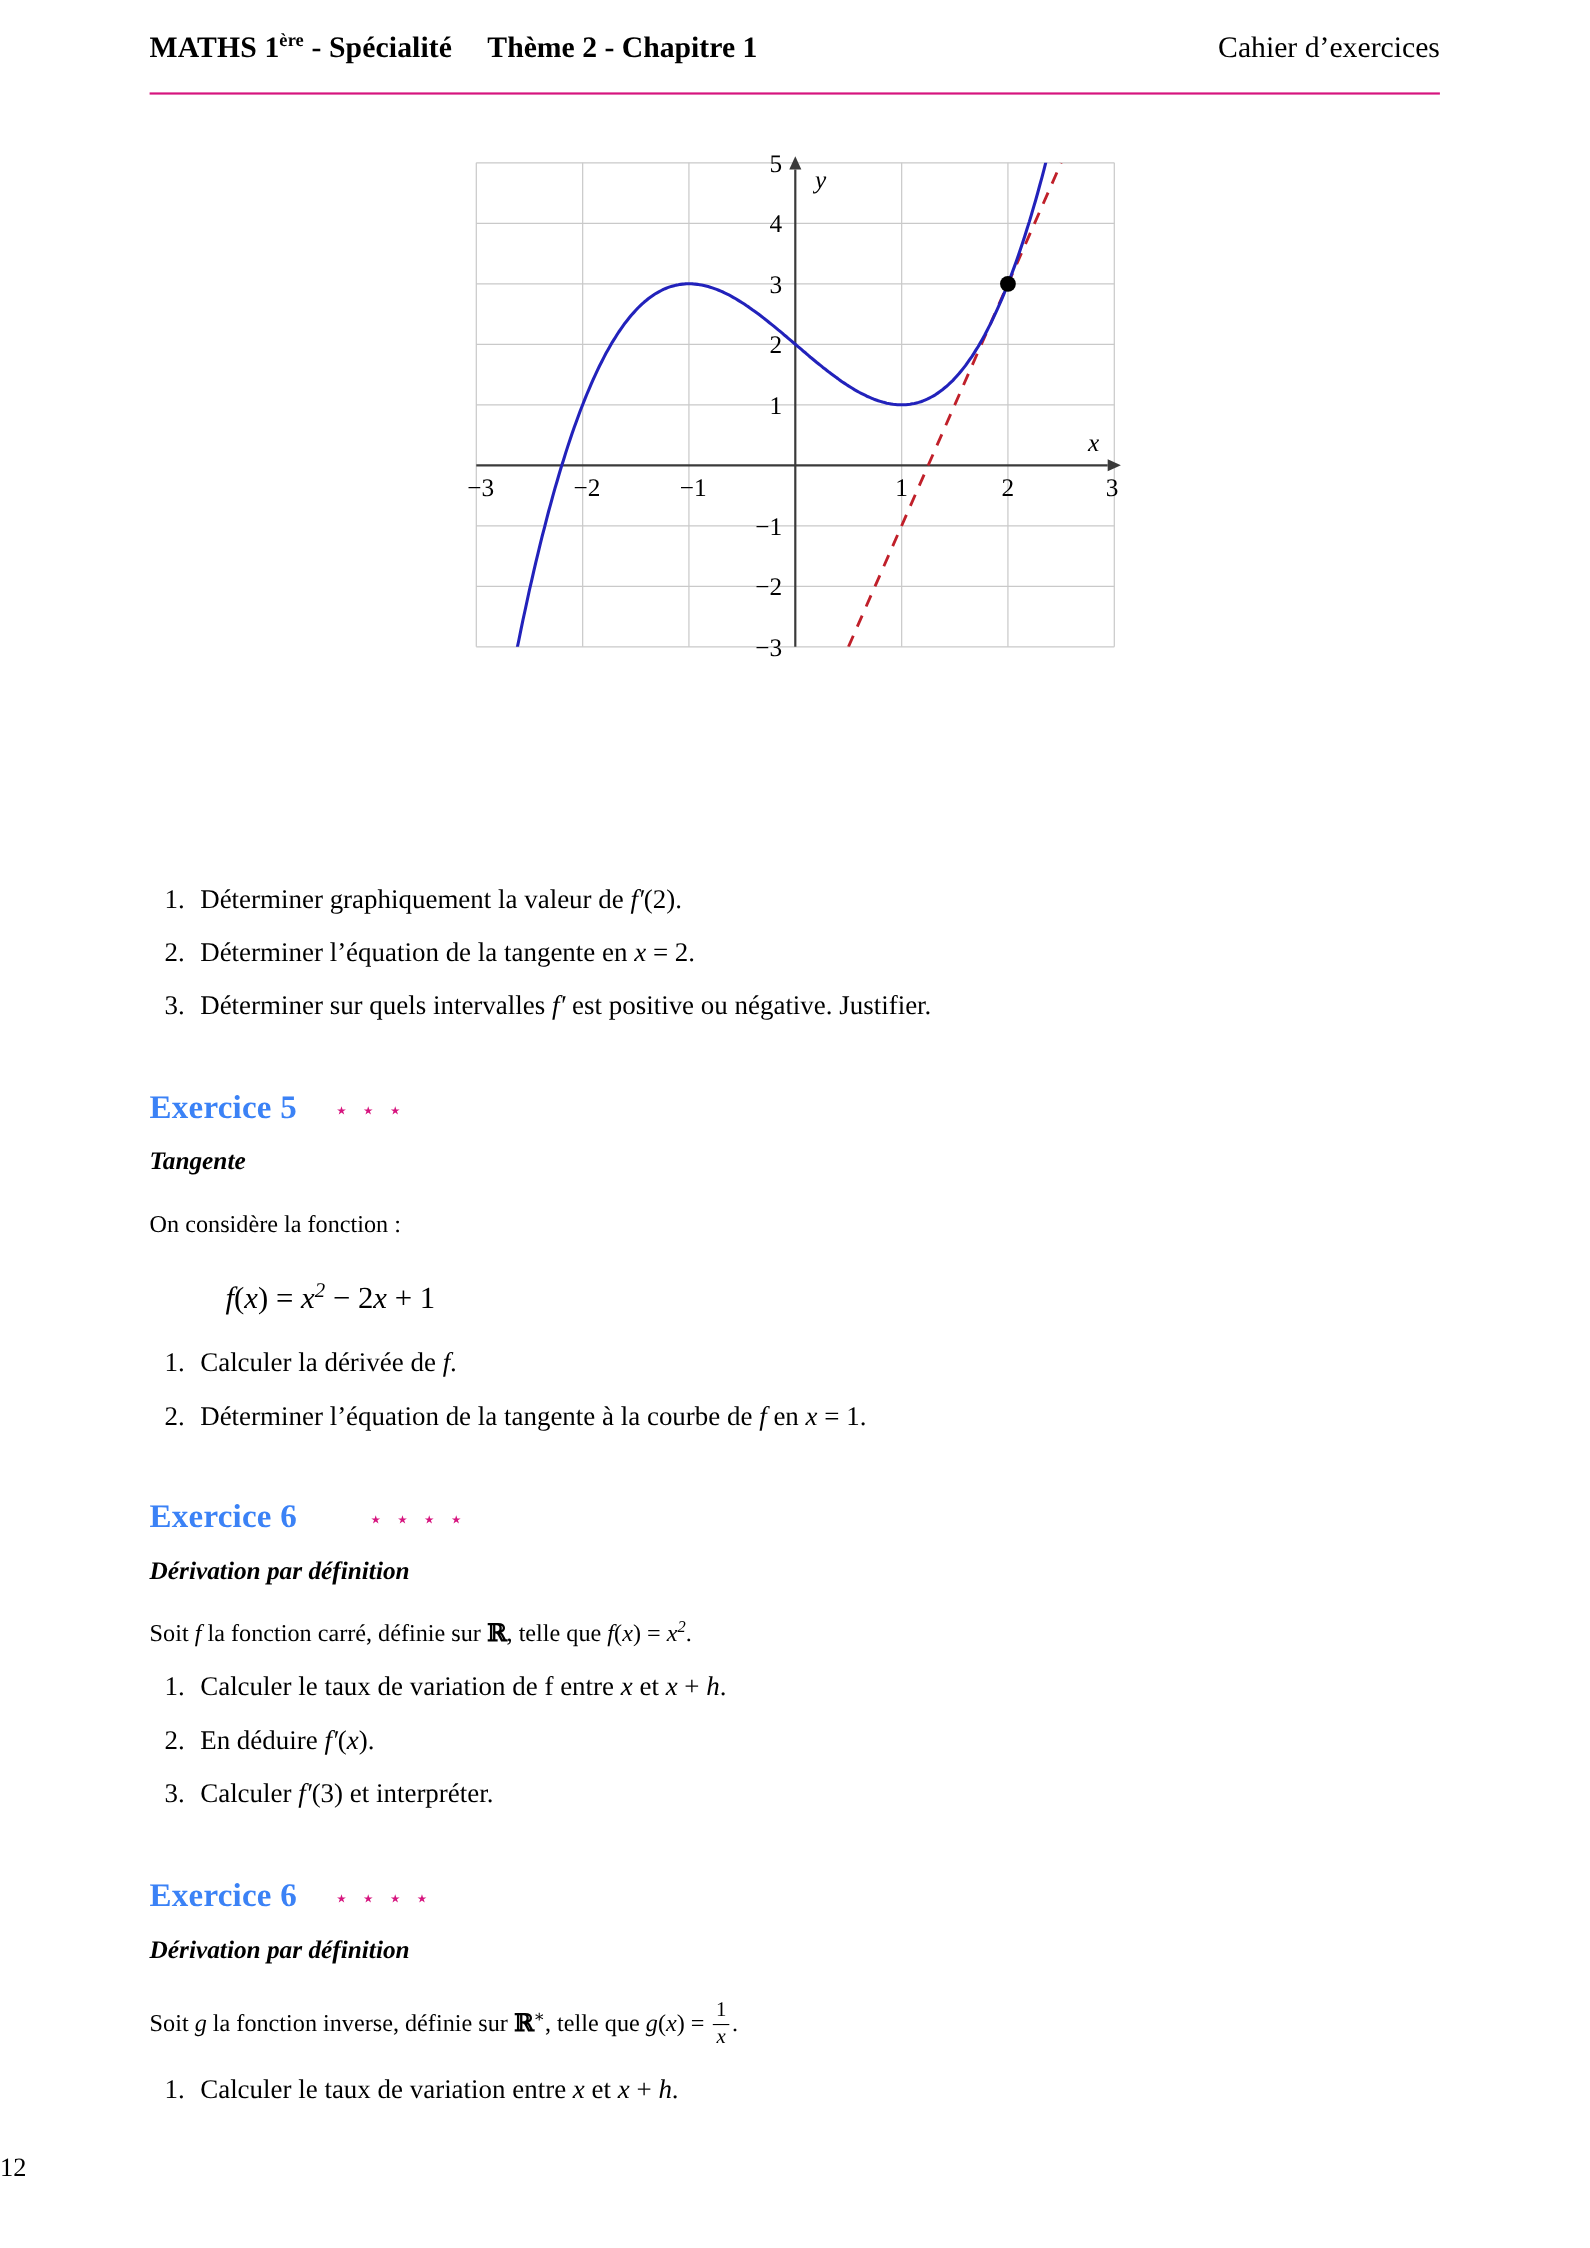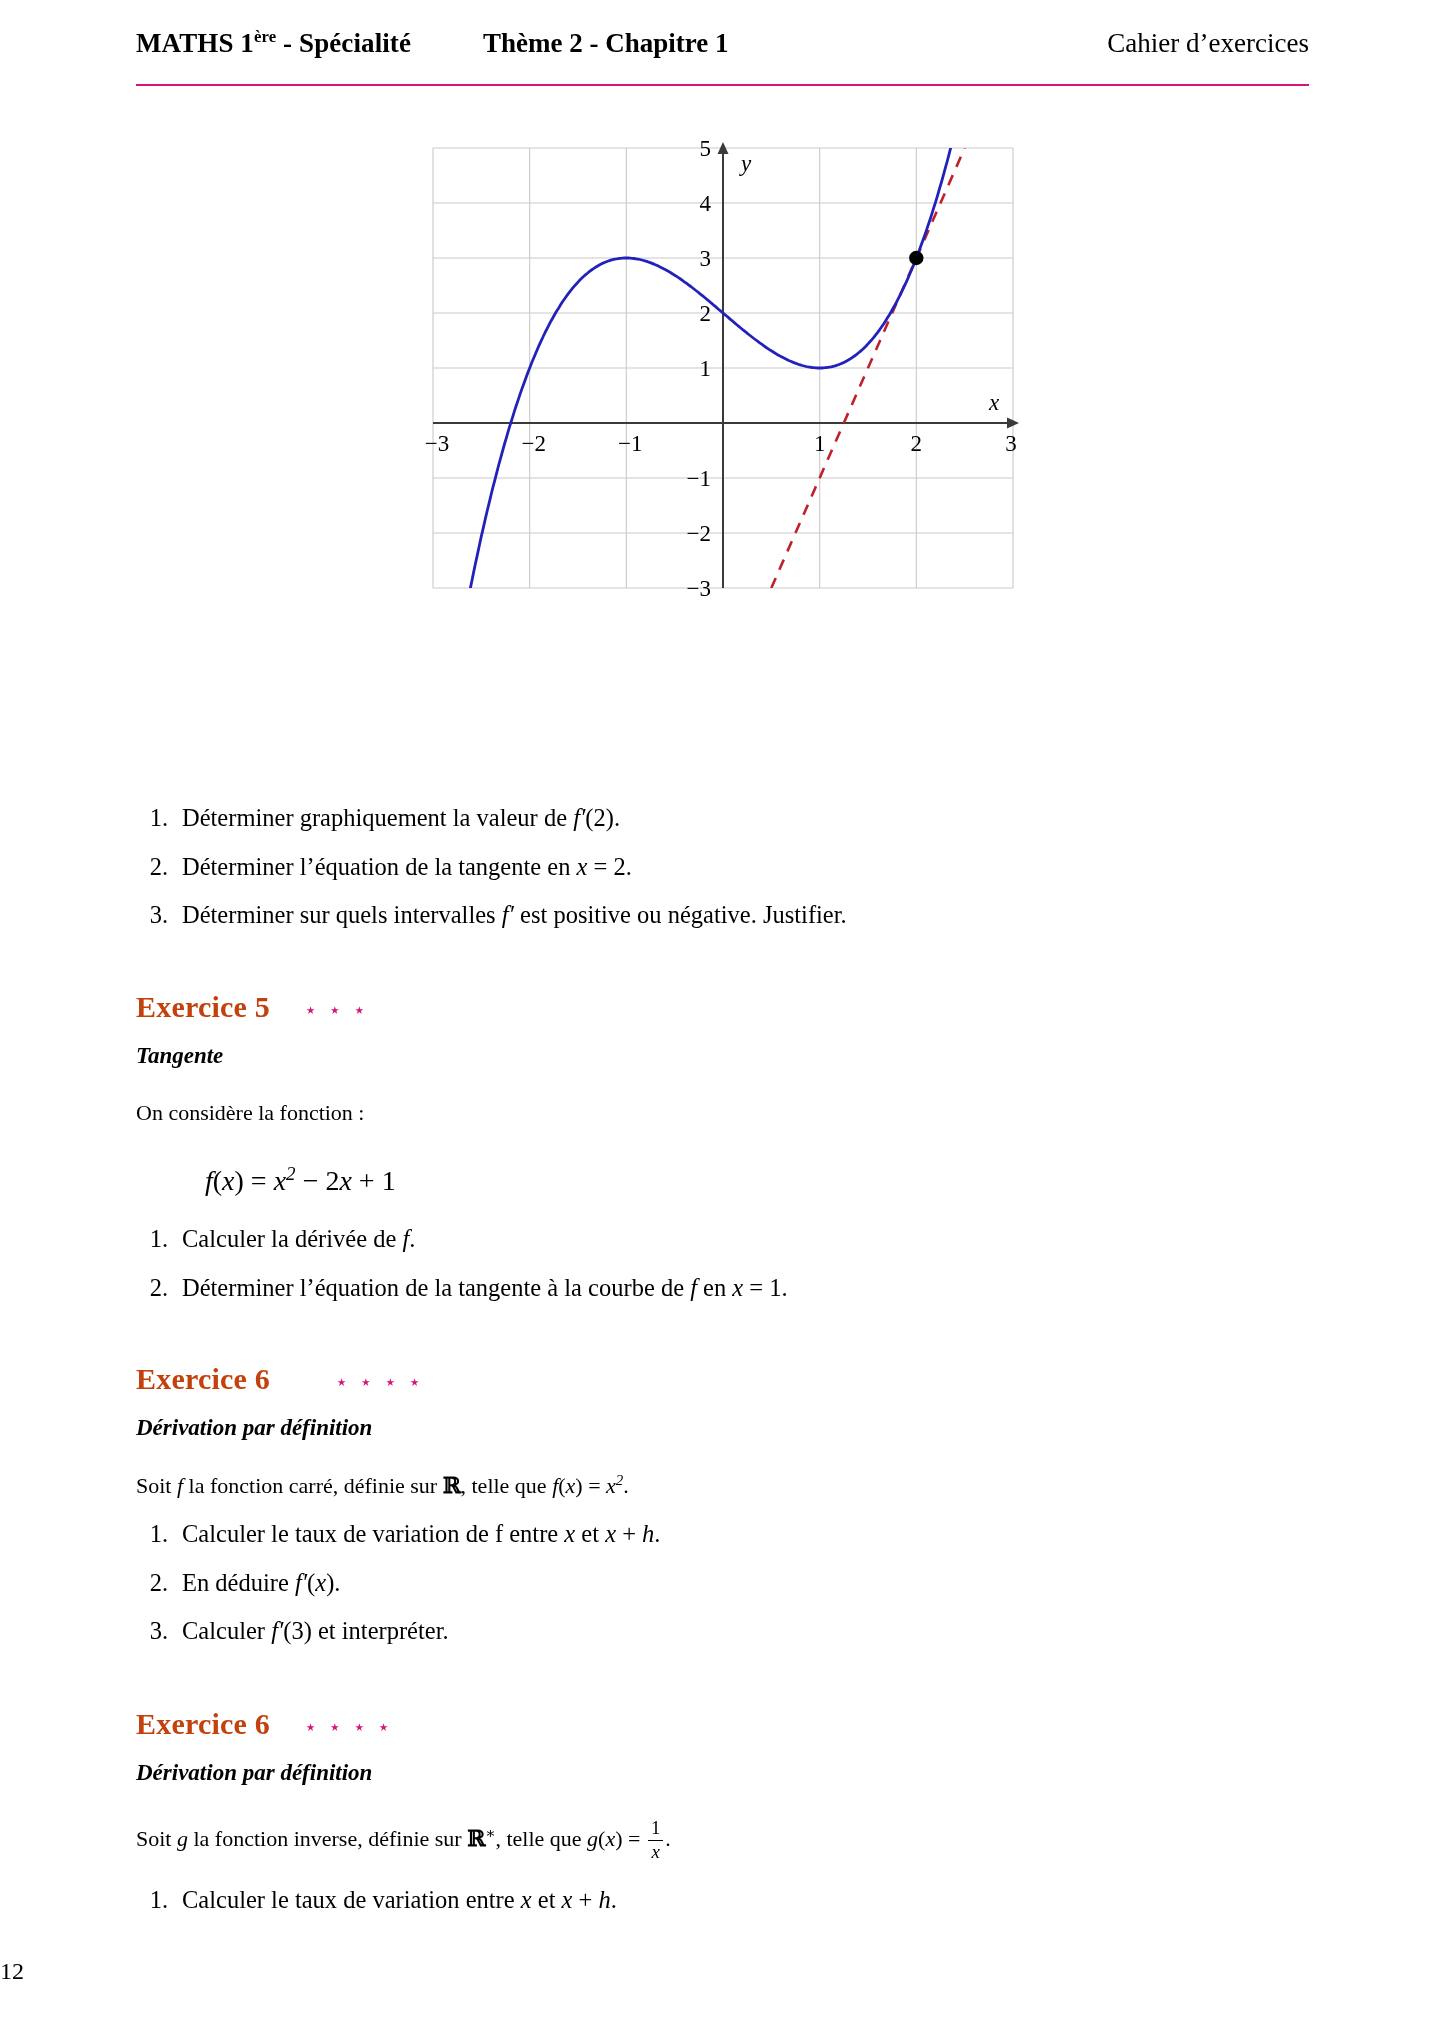--- a/index.html
+++ b/index.html
@@ -21,21 +21,21 @@
   
   .header{
     position:absolute;left:136px;top:28px;width:1173px;
   }
   .header-row{
     display:flex;align-items:baseline;width:100%;
     font-size:27px;
     white-space:nowrap;
   }
   .hdr-left{font-weight:bold;letter-spacing:.1px;}
-  .hdr-center{font-weight:bold;margin-left:72px;}
+  .hdr-center{font-weight:bold;margin-left:32px;}
   .hdr-right{margin-left:auto;font-weight:normal;}
   .sup{font-size:.62em;vertical-align:super;line-height:0;}
   .header-rule{
     position:absolute;left:136px;top:84px;width:1173px;height:2.4px;
     background:#d6147e;
   }
 
   
   .figure{
     position:absolute;left:0;top:138px;width:1445px;
@@ -55,21 +55,21 @@
     width:46px;min-width:46px;text-align:right;padding-right:14px;
     box-sizing:border-box;
   }
   .qtext{flex:1;}
 
   .ex-head{
     position:absolute;left:136px;
     display:flex;align-items:baseline;
   }
   .ex-title{
-    color:#c2410c;font-weight:bold;font-size:30px;
+    color:#3b82f6;font-weight:bold;font-size:30px;
     letter-spacing:.2px;
   }
   .ex-stars{
     color:#d6147e;font-size:21px;margin-left:34px;letter-spacing:3px;
   }
   .ex-sub{
     position:absolute;left:136px;
     font-style:italic;font-size:23px;font-weight:bold;
   }
   .para{

